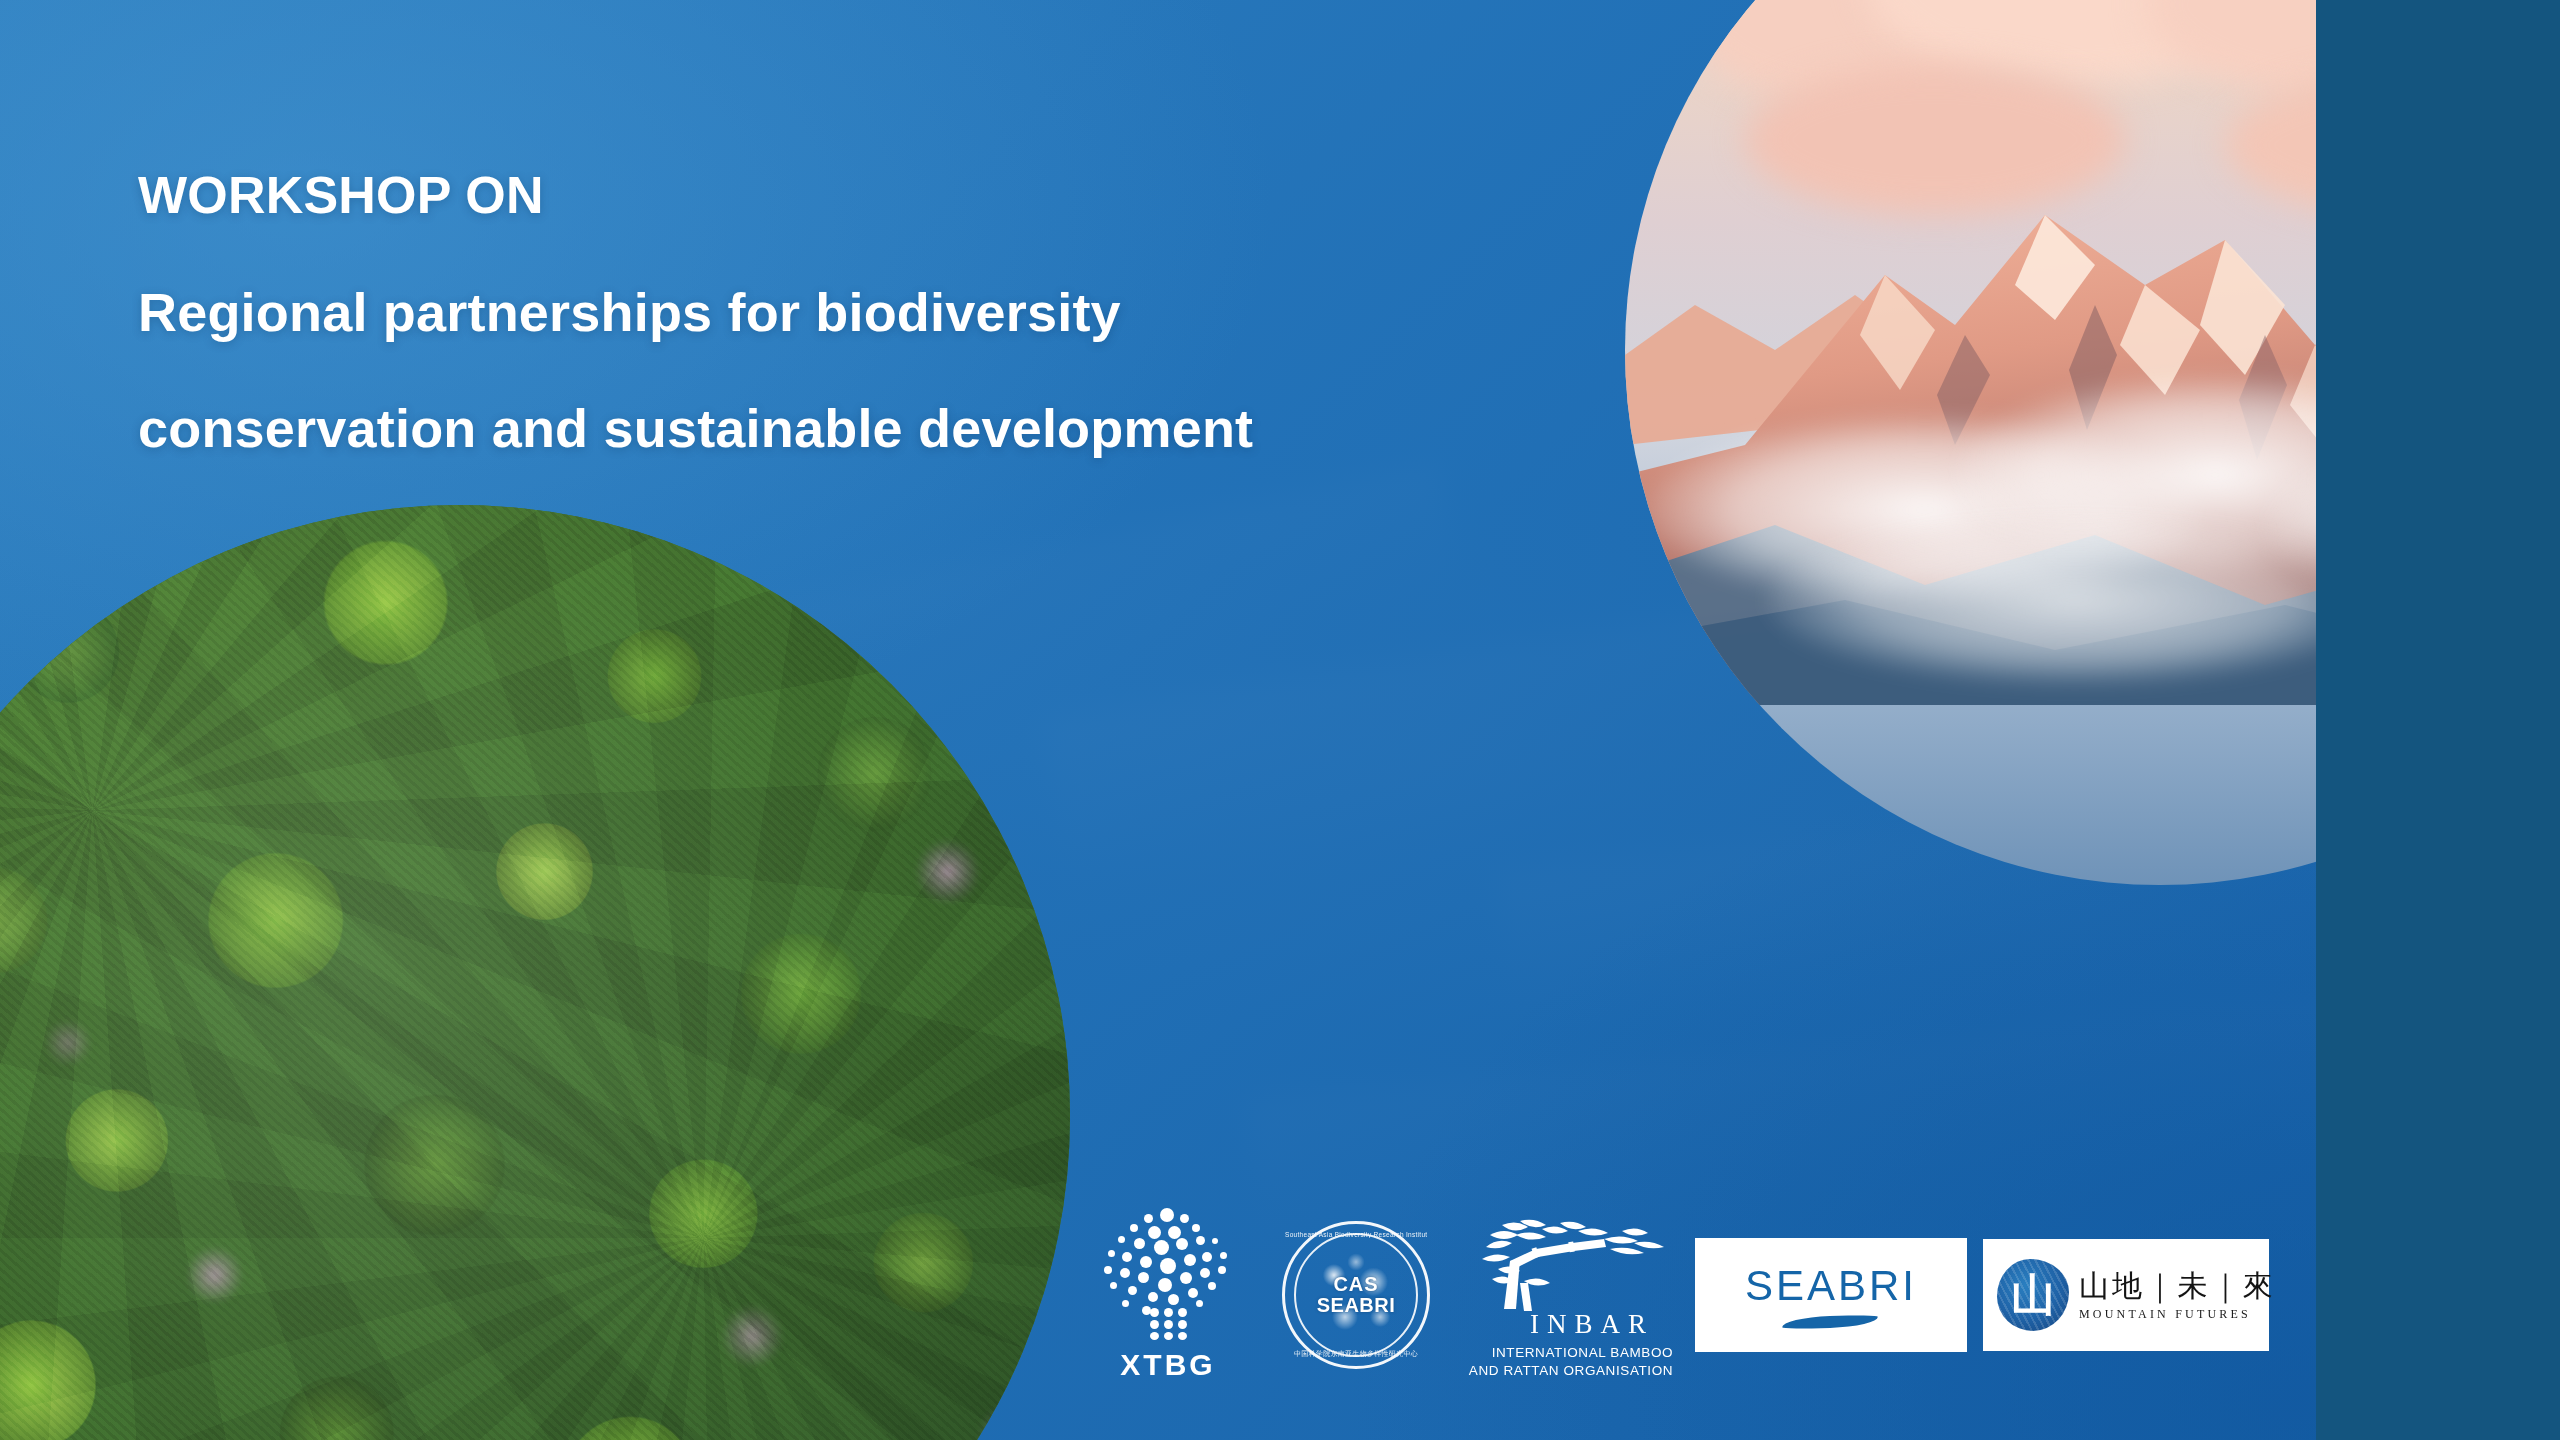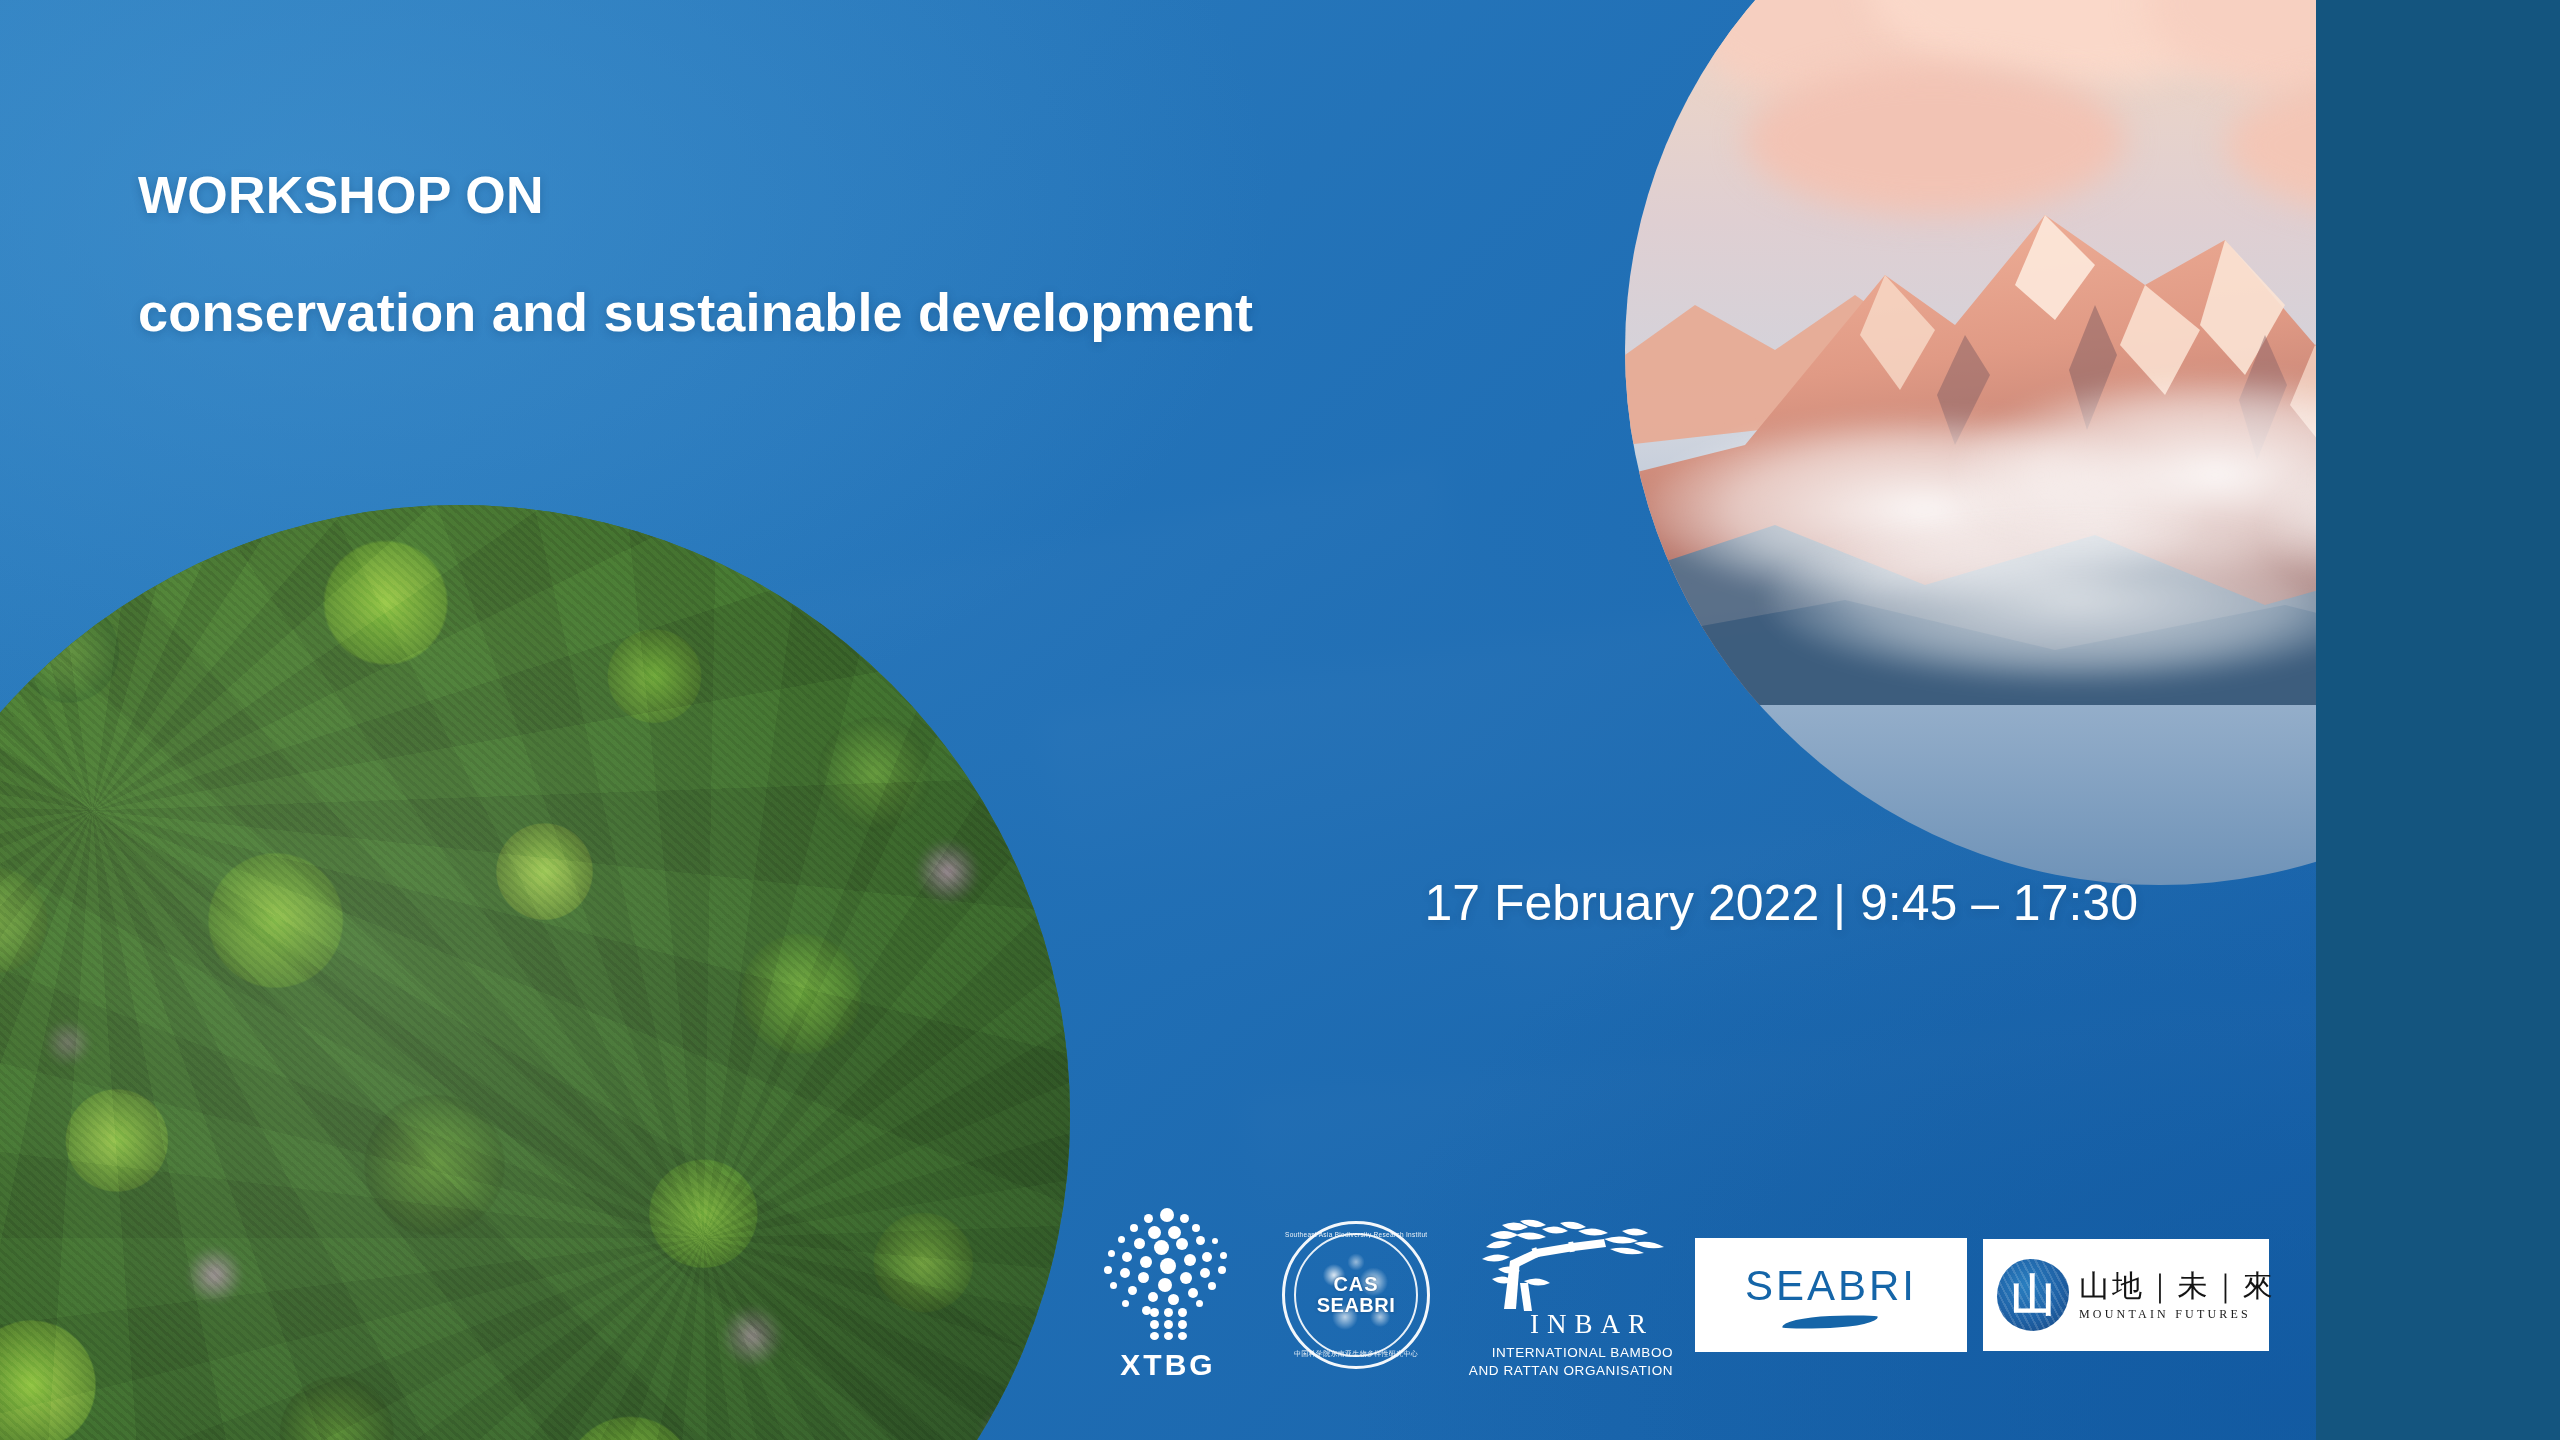--- a/index.html
+++ b/index.html
@@ -424,25 +424,25 @@
 
   <div class="forest-circle">
     <div class="fc-base"></div>
     <div class="fc-bare"></div>
     <div class="fc-tex"></div>
     <div class="fc-shade"></div>
   </div>
 
   <div class="headline">
     <div class="kicker">WORKSHOP ON</div>
+    <div class="subtitle-line">Regional partnerships for biodiversity</div>
     <div class="subtitle-line">conservation and sustainable development</div>
   </div>
 
   <div class="datetime">
-    <span>17 February 2022 | 9:45 – 17:30</span>
   </div>
 
   <div class="logos">
 
     <div class="logo logo-xtbg">
       <div class="xtbg-tree">
         <i style="left:60px;top:0px;width:14px;height:14px;"></i>
         <i style="left:44px;top:6px;width:9px;height:9px;"></i>
         <i style="left:80px;top:6px;width:9px;height:9px;"></i>
         <i style="left:30px;top:16px;width:8px;height:8px;"></i>

